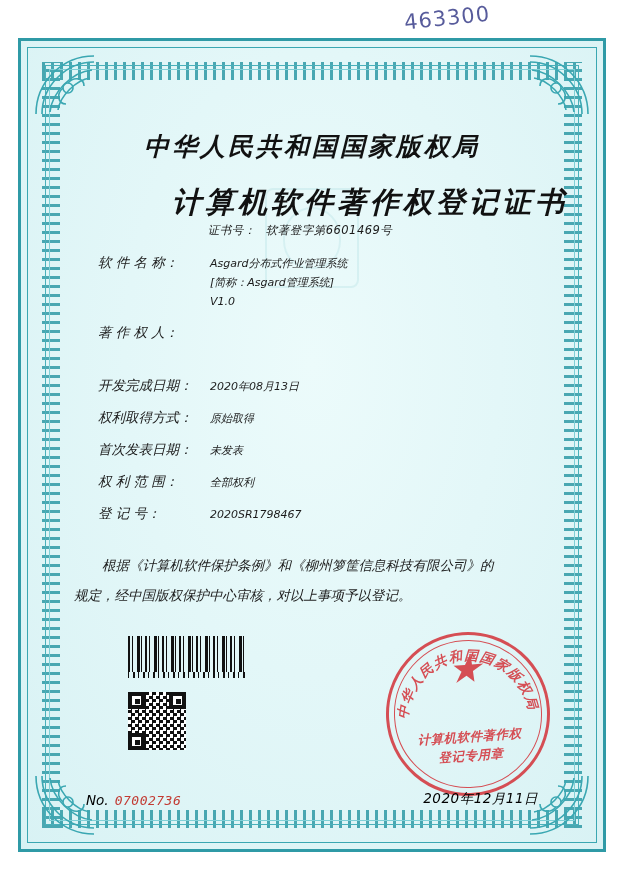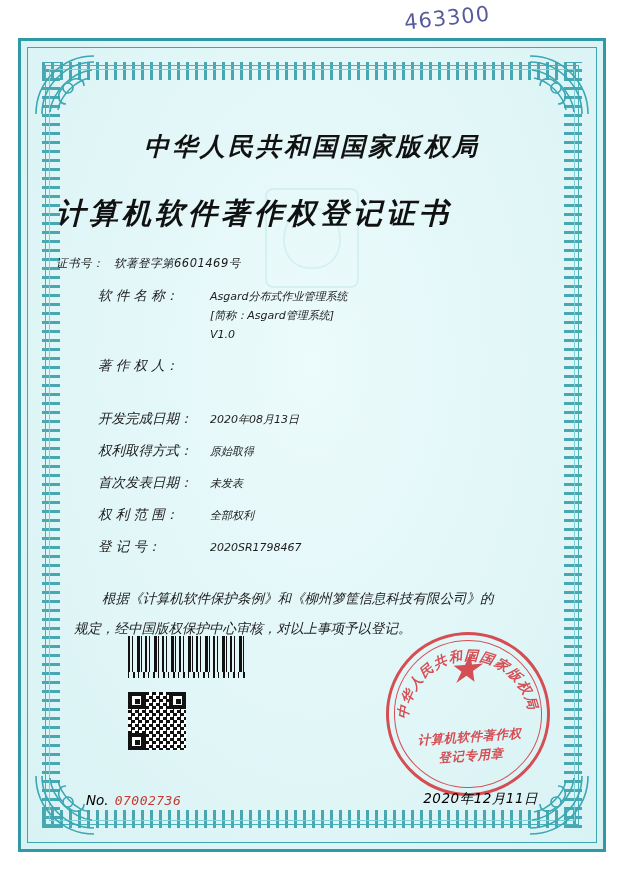--- a/index.html
+++ b/index.html
@@ -128,32 +128,31 @@
   .title-main {
     text-align: center;
     font-size: 25px;
     font-weight: bold;
     letter-spacing: 3px;
     margin-top: 46px;
     color: #111;
     font-family: "DejaVu Serif", "Liberation Serif", serif;
   }
   .title-sub {
-    text-align: left;
+    text-align: right;
     font-size: 29px;
     font-weight: bold;
     letter-spacing: 4px;
-    margin-top: 31px;
+    margin-top: 20px;
     color: #111;
     font-family: "DejaVu Serif", "Liberation Serif", serif;
   }
 
   .cert-no-line {
-    margin-top: 22px;
-    text-align: left;
+    text-align: center;
     padding-right: 24px;
     font-size: 11.5px;
     letter-spacing: .5px;
     font-family: "DejaVu Sans", sans-serif;
   }
   .cert-no-line .label { margin-right: 10px; }
 
   .fields {
     margin-top: 16px;
     padding-left: 42px;

